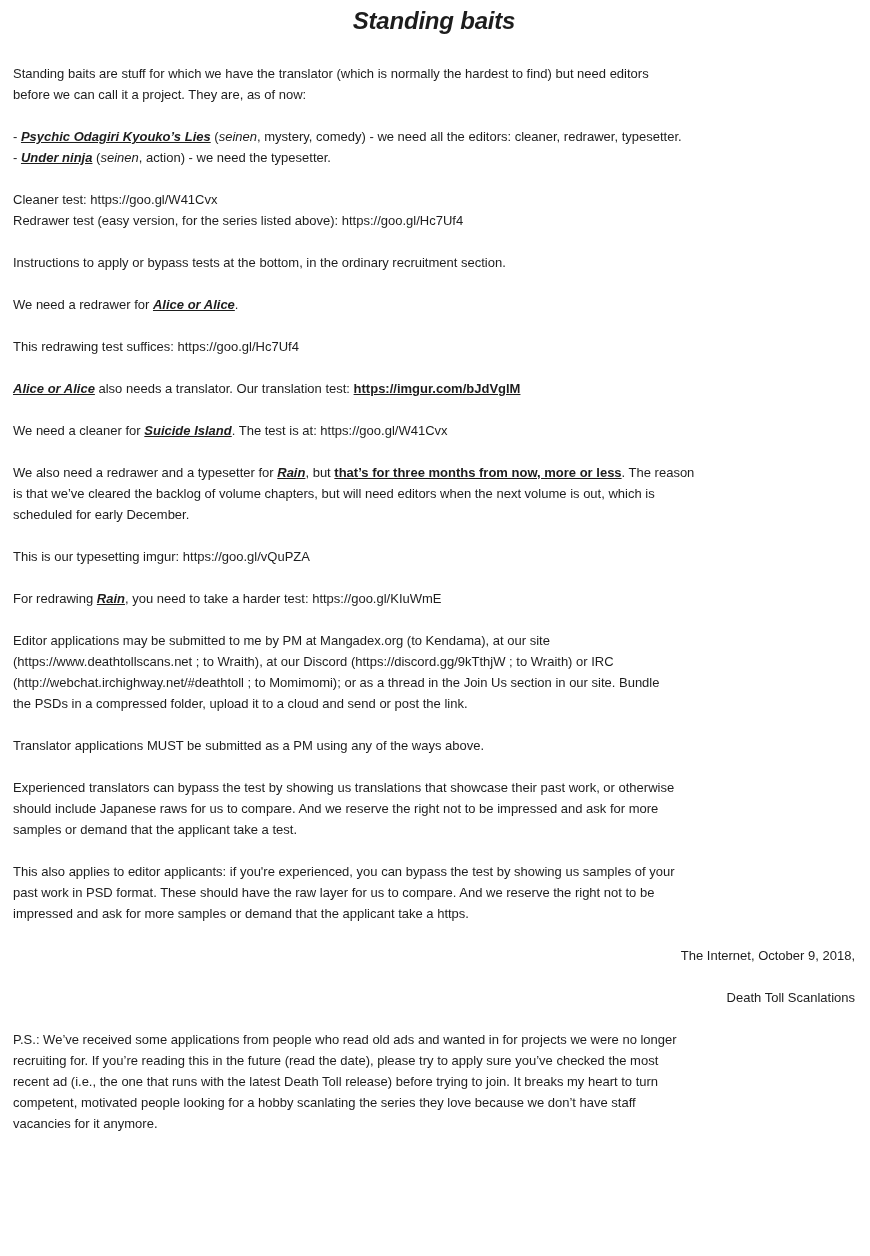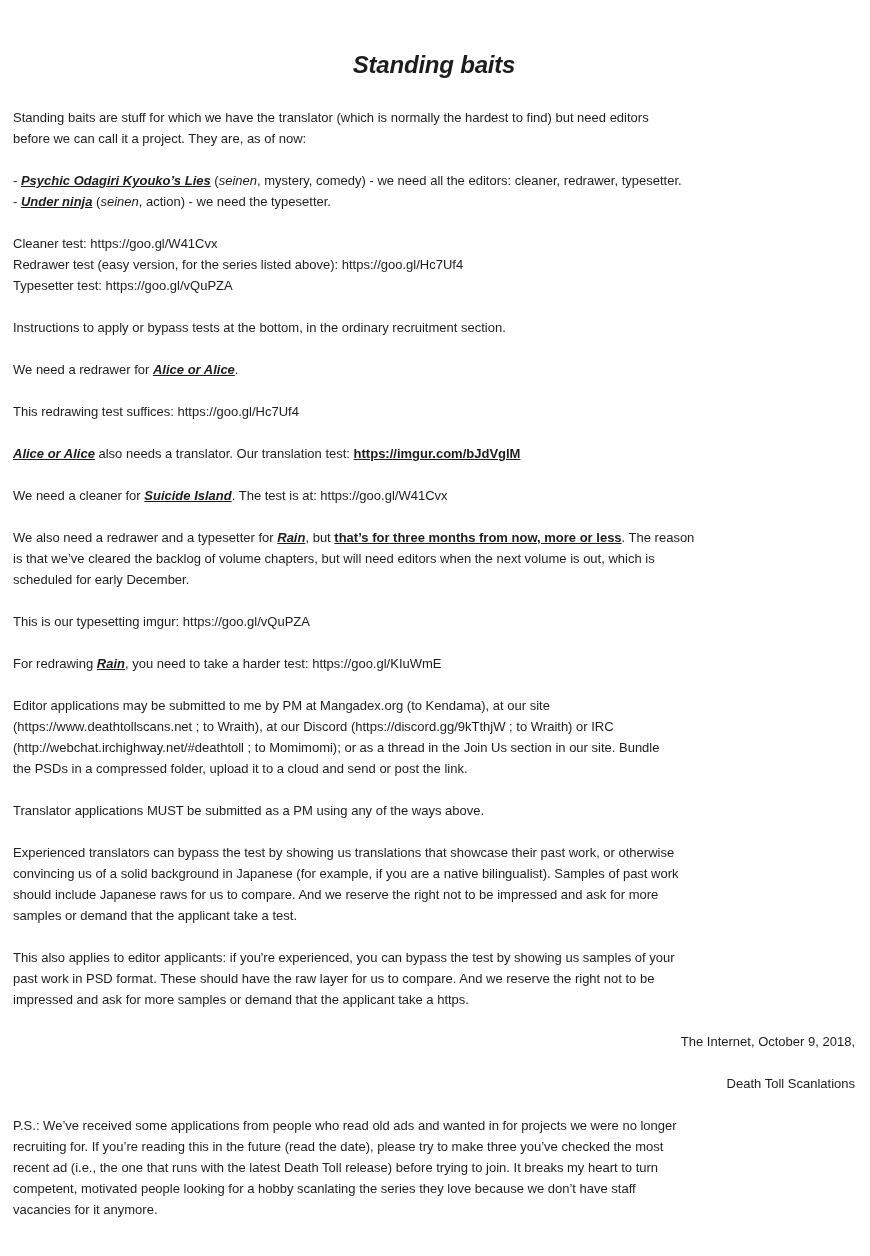--- a/index.html
+++ b/index.html
@@ -24,21 +24,20 @@
     font-size: 13px;
     line-height: 21px;
     white-space: nowrap;
   }
   .heading .line {
     font-size: 24px;
     line-height: 42px;
     font-weight: 700;
     font-style: italic;
     letter-spacing: -0.2px;
-    margin-top: 44px;
   }
   .align-center .line { text-align: center; }
   .align-right  .line { text-align: right; }
   .b { font-weight: 700; text-decoration: underline; }
   .i { font-style: italic; }
 </style>
 </head>
 <body>
 
 <div class="page">
@@ -50,21 +49,20 @@
         <div class="line"><span>Standing baits are stuff for which we have the translator (which is normally the hardest to find) but need editors</span></div>
         <div class="line"><span>before we can call it a project. They are, as of now:</span></div>
       </div>
       <div class="block align-left">
         <div class="line"><span>- </span><span class="b i">Psychic Odagiri Kyouko’s Lies</span><span> (</span><span class="i">seinen</span><span>, mystery, comedy) - we need all the editors: cleaner, redrawer, typesetter.</span></div>
         <div class="line"><span>- </span><span class="b i">Under ninja</span><span> (</span><span class="i">seinen</span><span>, action) - we need the typesetter.</span></div>
       </div>
       <div class="block align-left">
         <div class="line"><span>Cleaner test: https://goo.gl/W41Cvx</span></div>
         <div class="line"><span>Redrawer test (easy version, for the series listed above): https://goo.gl/Hc7Uf4</span></div>
-        <div class="line"><span>Typesetter test: https://goo.gl/vQuPZA</span></div>
       </div>
       <div class="block align-left">
         <div class="line"><span>Instructions to apply or bypass tests at the bottom, in the ordinary recruitment section.</span></div>
       </div>
       <div class="block align-left">
         <div class="line"><span>We need a redrawer for </span><span class="b i">Alice or Alice</span><span>.</span></div>
       </div>
       <div class="block align-left">
         <div class="line"><span>This redrawing test suffices: https://goo.gl/Hc7Uf4</span></div>
       </div>
@@ -89,36 +87,35 @@
         <div class="line"><span>Editor applications may be submitted to me by PM at Mangadex.org (to Kendama), at our site</span></div>
         <div class="line"><span>(https://www.deathtollscans.net ; to Wraith), at our Discord (https://discord.gg/9kTthjW ; to Wraith) or IRC</span></div>
         <div class="line"><span>(http://webchat.irchighway.net/#deathtoll ; to Momimomi); or as a thread in the Join Us section in our site. Bundle</span></div>
         <div class="line"><span>the PSDs in a compressed folder, upload it to a cloud and send or post the link.</span></div>
       </div>
       <div class="block align-left">
         <div class="line"><span>Translator applications MUST be submitted as a PM using any of the ways above.</span></div>
       </div>
       <div class="block align-left">
         <div class="line"><span>Experienced translators can bypass the test by showing us translations that showcase their past work, or otherwise</span></div>
-        <div class="line"><span>convincing us of a solid background in Japanese (for example, if you are a native bilingualist). Samples of past work</span></div>
         <div class="line"><span>should include Japanese raws for us to compare. And we reserve the right not to be impressed and ask for more</span></div>
         <div class="line"><span>samples or demand that the applicant take a test.</span></div>
       </div>
       <div class="block align-left">
         <div class="line"><span>This also applies to editor applicants: if you're experienced, you can bypass the test by showing us samples of your</span></div>
         <div class="line"><span>past work in PSD format. These should have the raw layer for us to compare. And we reserve the right not to be</span></div>
         <div class="line"><span>impressed and ask for more samples or demand that the applicant take a https.</span></div>
       </div>
       <div class="block align-right">
         <div class="line"><span>The Internet, October 9, 2018,</span></div>
       </div>
       <div class="block align-right">
         <div class="line"><span>Death Toll Scanlations</span></div>
       </div>
       <div class="block align-left">
         <div class="line"><span>P.S.: We’ve received some applications from people who read old ads and wanted in for projects we were no longer</span></div>
-        <div class="line"><span>recruiting for. If you’re reading this in the future (read the date), please try to make three you’ve checked the most</span></div>
+        <div class="line"><span>recruiting for. If you’re reading this in the future (read the date), please try to apply sure you’ve checked the most</span></div>
         <div class="line"><span>recent ad (i.e., the one that runs with the latest Death Toll release) before trying to join. It breaks my heart to turn</span></div>
         <div class="line"><span>competent, motivated people looking for a hobby scanlating the series they love because we don’t have staff</span></div>
         <div class="line"><span>vacancies for it anymore.</span></div>
       </div>
     </div>
 </div>
 
 </body></html>

